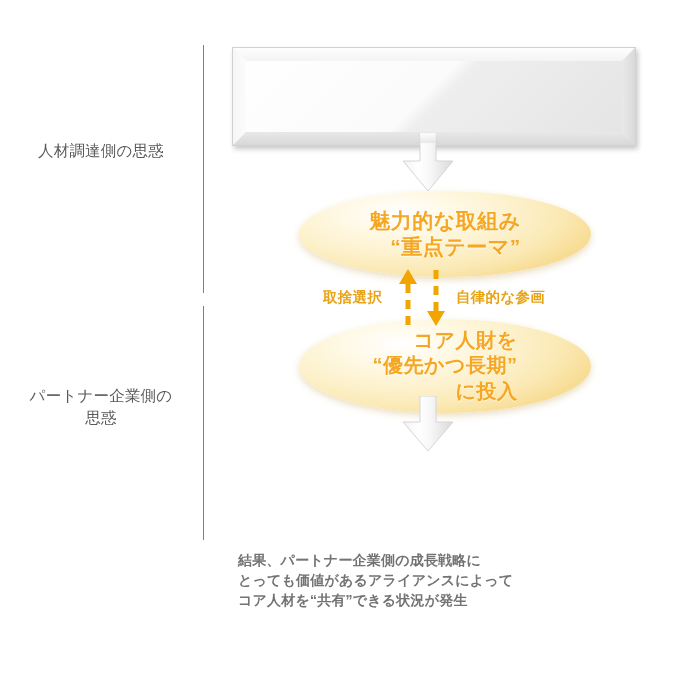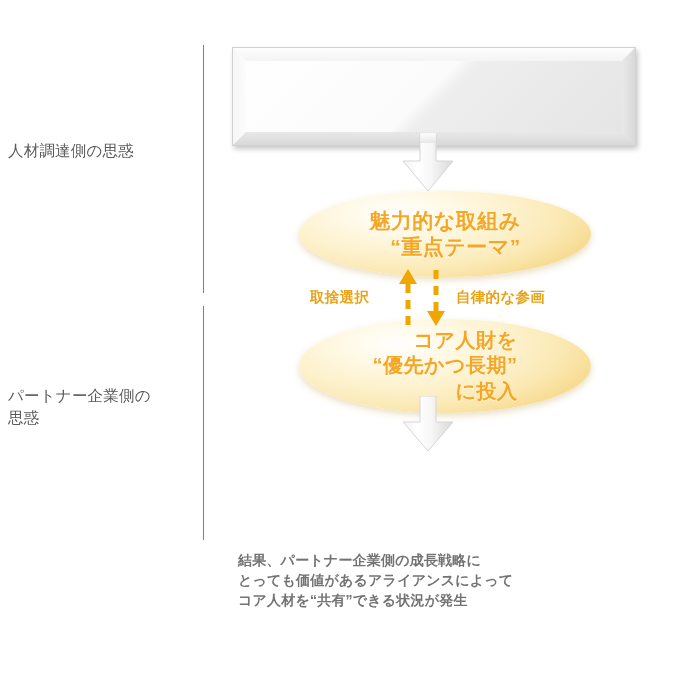--- a/index.html
+++ b/index.html
@@ -28,20 +28,21 @@
     background: #7f7f7f;
   }
   #divider-top   { left: 203px; top: 45px;  height: 248px; }
   #divider-bottom{ left: 203px; top: 306px; height: 234px; }
 
   .side-label {
     position: absolute;
     color: #595959;
     font-size: 15.5px;
     line-height: 1.45;
+    text-align: center;
     letter-spacing: 0.2px;
     white-space: pre-line;
   }
   #label-procurement {
     left: 8px;  top: 140px;  width: 186px;
   }
   #label-partner {
     left: 8px;  top: 385px;  width: 186px;
   }
 
@@ -153,21 +154,21 @@
   .arrow-caption {
     position: absolute;
     z-index: 7;
     color: #E8A317;
     font-weight: bold;
     font-size: 14.5px;
     letter-spacing: 0.3px;
     white-space: nowrap;
     text-shadow: 0 1px 0 rgba(255,255,255,0.8);
   }
-  #caption-select   { left: 310px; top: 288px; }
+  #caption-select   { left: 323px; top: 288px; }
   #caption-autonomy { left: 456px; top: 288px; }
 
   
   #conclusion {
     position: absolute;
     left: 238px;
     top: 551px;
     width: 450px;
     color: #737373;
     font-weight: bold;

